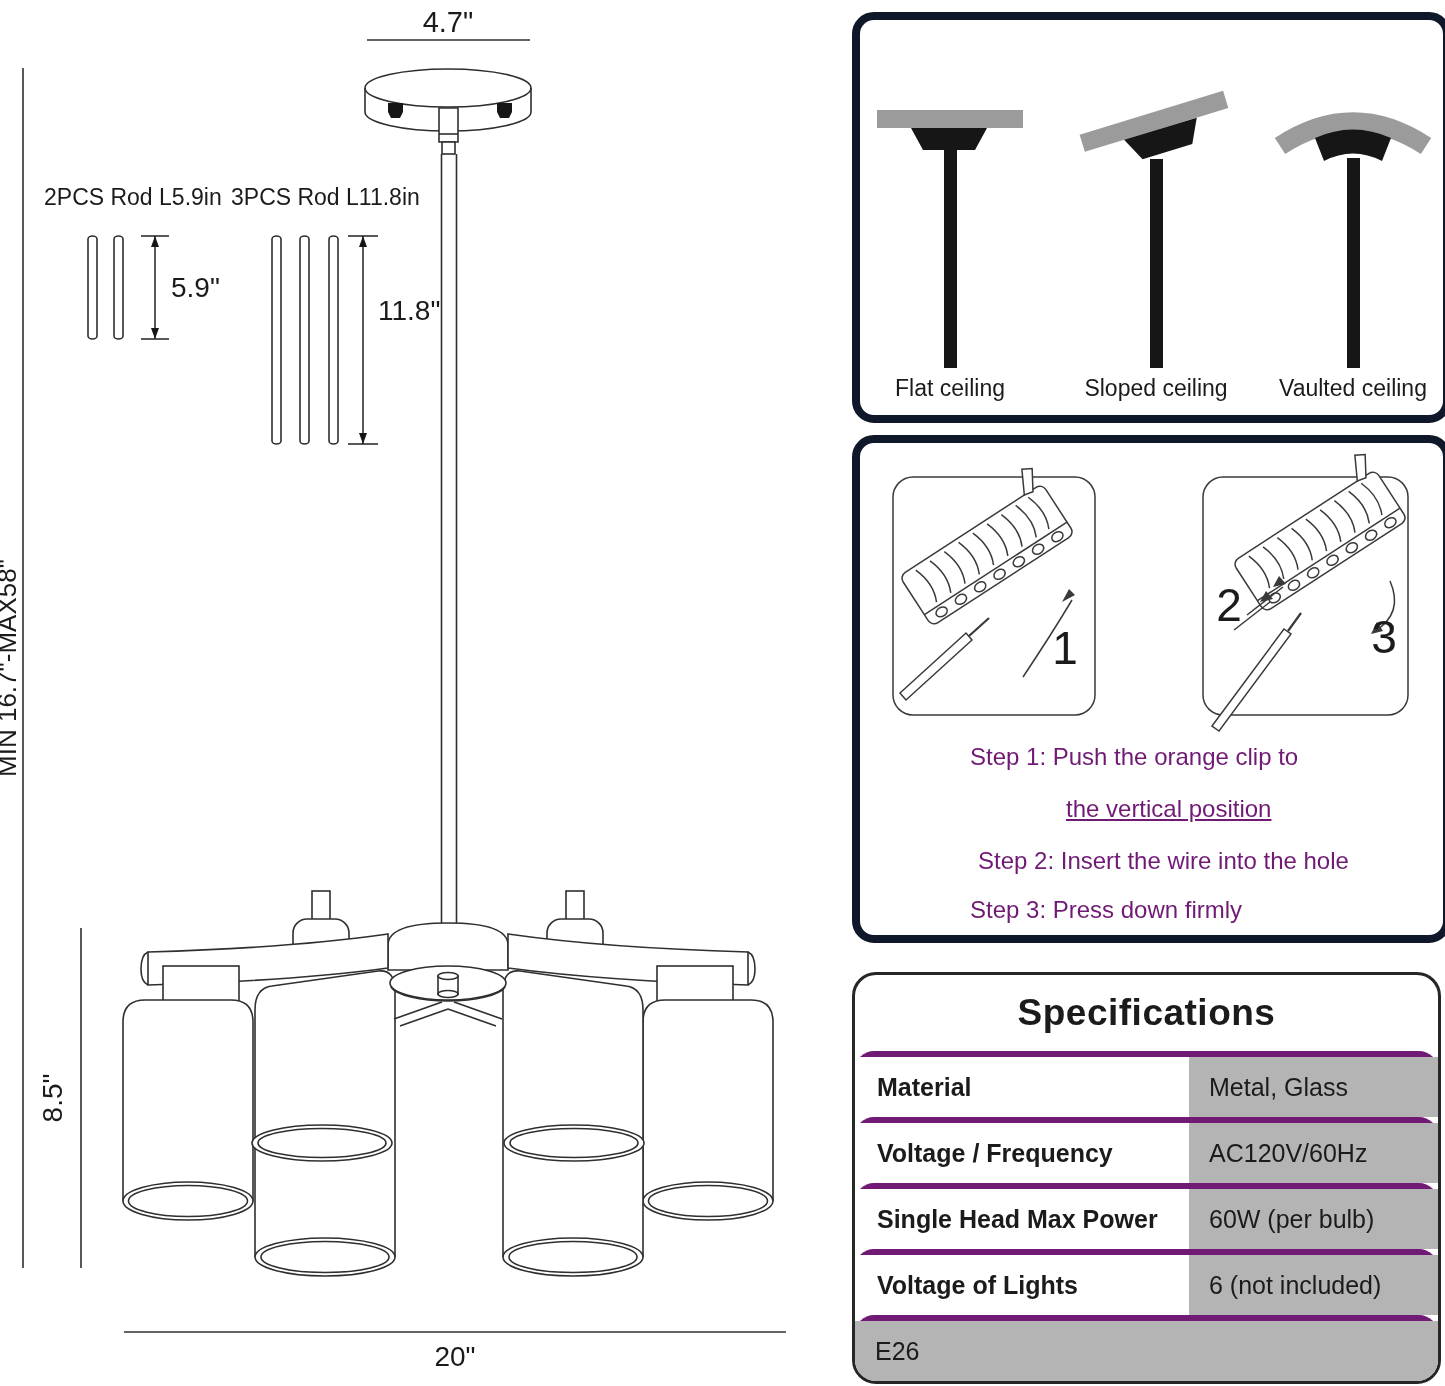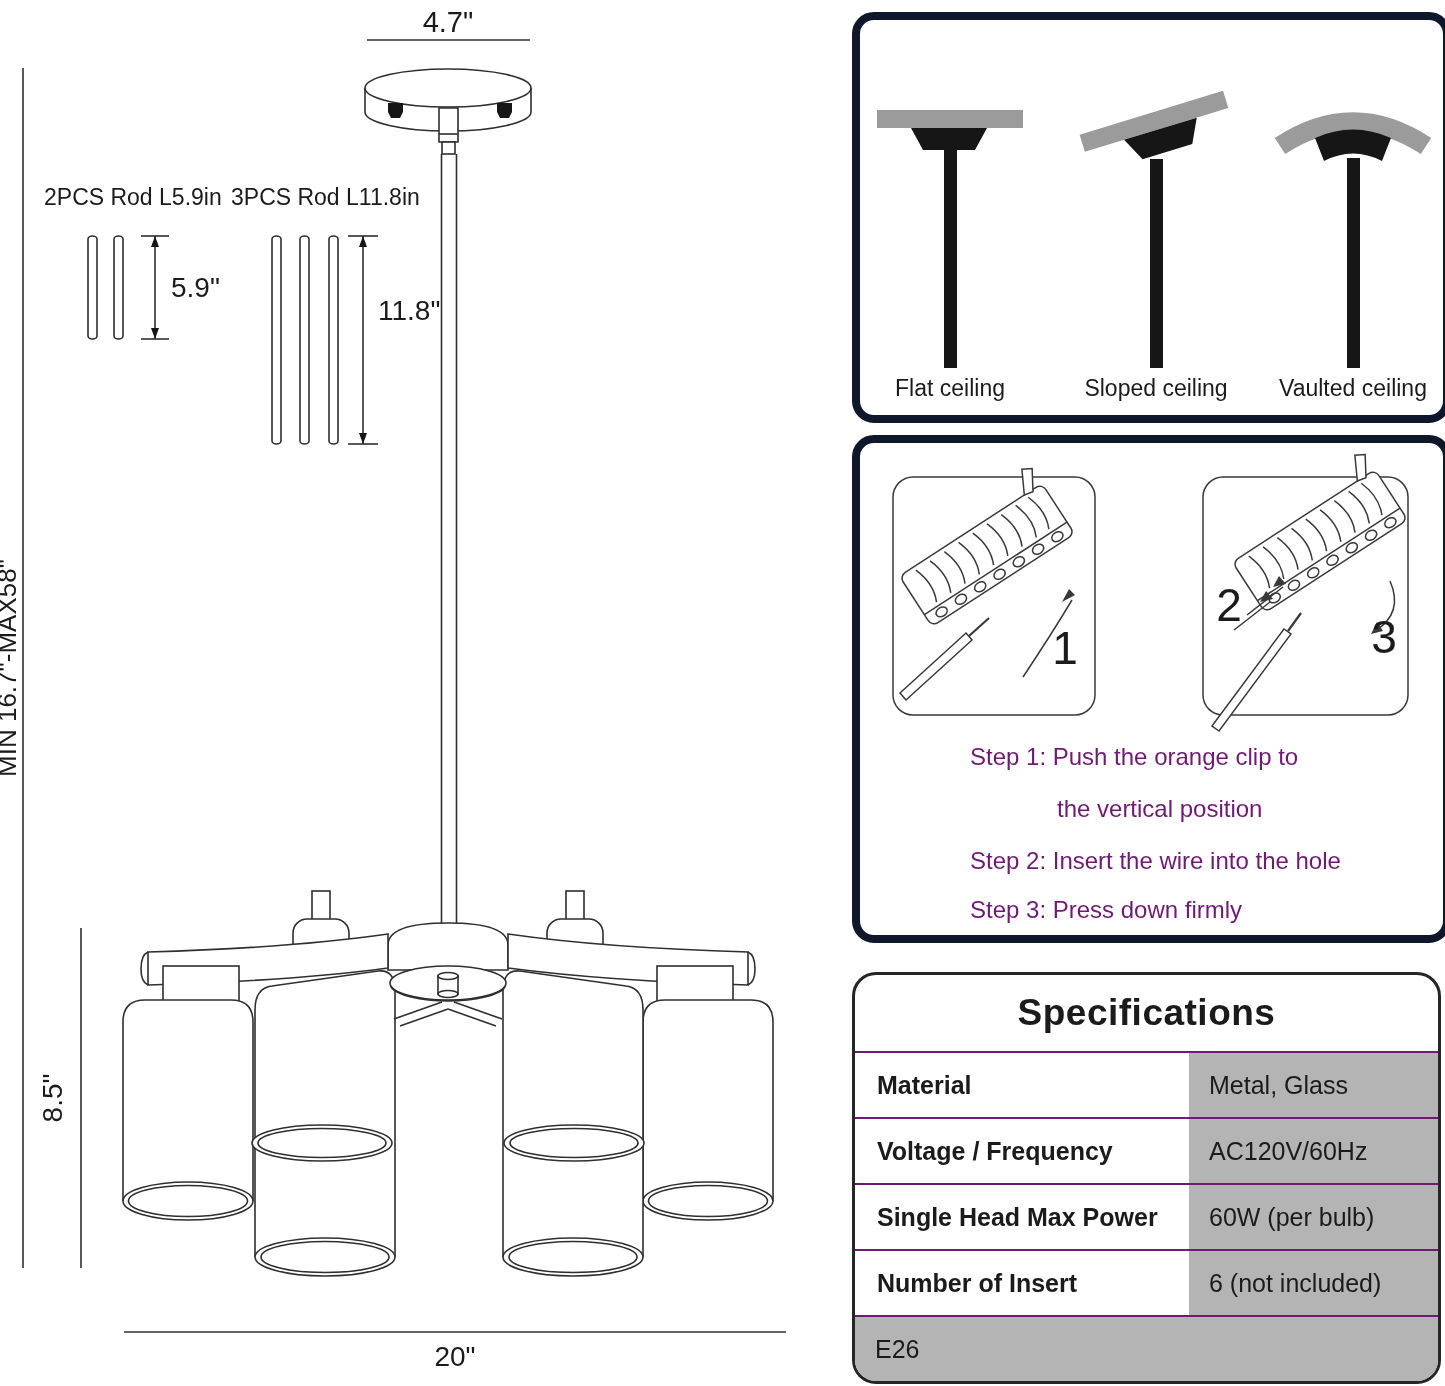--- a/index.html
+++ b/index.html
@@ -14,21 +14,21 @@
   .blk{fill:#161616;stroke:none;}
   .panel{position:absolute;border:8px solid #0f172a;border-radius:22px;background:#fff;}
   .step{position:absolute;font-size:24px;color:#701a75;white-space:nowrap;}
   
   #specs{position:absolute;left:852px;top:972px;width:583px;height:406px;
          border:3px solid #262626;border-radius:24px;overflow:hidden;background:#fff;
          display:flex;flex-direction:column;}
   #specs .hdr{height:76px;flex:0 0 auto;display:flex;align-items:center;justify-content:center;
               font-size:37px;font-weight:bold;letter-spacing:0.5px;}
   #specs .rows{flex:1;display:flex;flex-direction:column;}
-  #specs .row{flex:1;display:flex;border-top:2px solid #701a75;}
+  #specs .row{flex:1;display:flex;border-top:6px solid #701a75;border-radius:19px;}
   #specs .cl{width:312px;flex:0 0 auto;display:flex;align-items:center;
              padding-left:22px;font-weight:bold;font-size:25px;background:#fff;}
   #specs .cv{flex:1;display:flex;align-items:center;padding-left:20px;
              font-size:25px;background:#b4b4b4;}
 </style>
 </head>
 <body>
 
 <svg class="abs" style="left:0;top:0" width="845" height="1386" viewBox="0 0 845 1386">
 
@@ -208,41 +208,41 @@
     <path d="M426,141 L413,144 L419,133 Z" fill="#3a3a3a"></path>
     <path d="M374,187 L410,159" class="ln2"></path>
     <path d="M413,156 L400,159 L406,148 Z" fill="#3a3a3a"></path>
     <text x="369" y="178" text-anchor="middle" font-size="46">2</text>
     <path d="M530,138 Q544,170 515,188" class="ln2"></path>
     <path d="M511,191 L523,188 L517,179 Z" fill="#3a3a3a"></path>
     <text x="524" y="210" text-anchor="middle" font-size="46">3</text>
   </svg>
 
   <div class="step" style="left:110px;top:300px;">Step 1: Push the orange clip to</div>
-  <div class="step" style="left:197px;top:352px;">the vertical position</div>
-  <div class="step" style="left:110px;top:404px;">Step 2: Insert the wire into the hole</div>
+  <div class="step" style="left:206px;top:352px;text-decoration:underline;">the vertical position</div>
+  <div class="step" style="left:118px;top:404px;">Step 2: Insert the wire into the hole</div>
   <div class="step" style="left:110px;top:453px;">Step 3: Press down firmly</div>
 </div>
 
 <div id="specs">
   <div class="hdr">Specifications</div>
   <div class="rows">
     <div class="row">
       <div class="cl">Material</div>
       <div class="cv">Metal, Glass</div>
     </div>
     <div class="row">
       <div class="cl">Voltage / Frequency</div>
       <div class="cv">AC120V/60Hz</div>
     </div>
     <div class="row">
       <div class="cl">Single Head Max Power</div>
       <div class="cv">60W (per bulb)</div>
     </div>
     <div class="row">
-      <div class="cl">Number of Insert</div>
+      <div class="cl">Voltage of Lights</div>
       <div class="cv">6 (not included)</div>
     </div>
     <div class="row">
       <div class="cv">E26</div>
     </div>
   </div>
 </div>
 
 </body></html>

